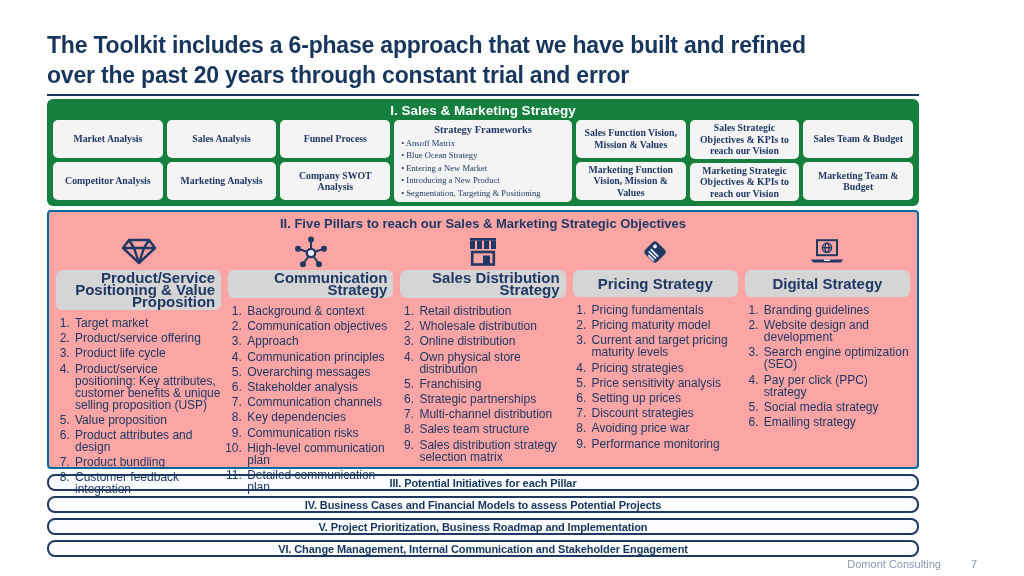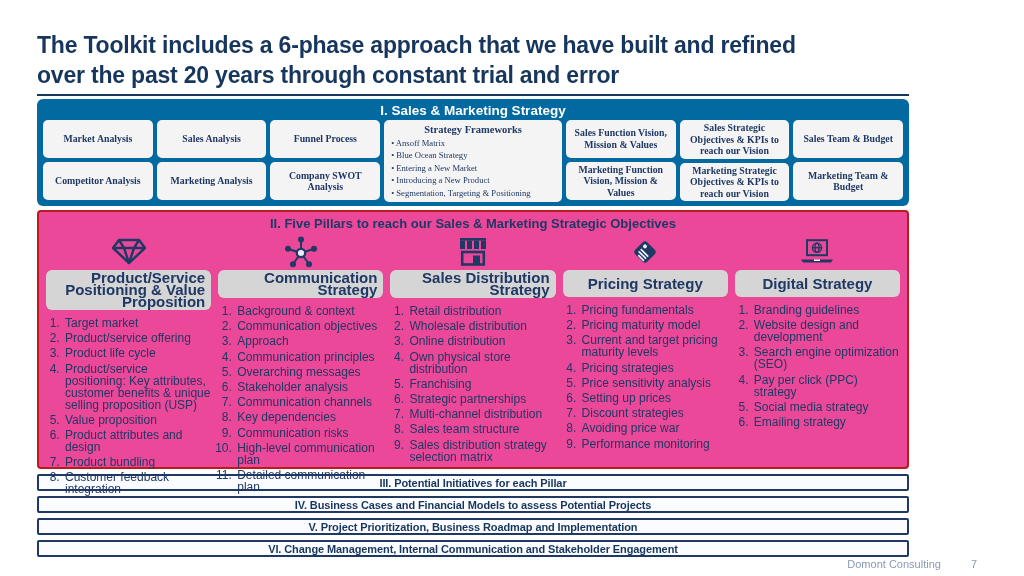--- a/index.html
+++ b/index.html
@@ -1,50 +1,50 @@
 <!DOCTYPE html>
 <html><head>
 <meta charset="utf-8">
 <style>
   * { box-sizing: border-box; }
   html,body { margin:0; padding:0; }
   body { width:1024px; height:576px; background:#ffffff; font-family:"Liberation Sans",sans-serif; }
   .slide { position:relative; width:1024px; height:576px; overflow:hidden; background:#ffffff; }
-  .inner { margin:0 37px; width:872px; }
+  .inner { margin:0 47px; width:872px; }
 
   .title { padding-top:30px; font-size:23px; font-weight:bold; color:#17365D; line-height:30px; letter-spacing:-0.2px; }
 
   .rule { border-bottom:2.5px solid #17365D; margin-top:4px; }
 
   
-  .section1 { margin-top:3px; background:#0369a1; border-radius:6px; padding:3px 6px 6px; height:107px; }
+  .section1 { margin-top:3px; background:#15803d; border-radius:6px; padding:3px 6px 6px; height:107px; }
   .s1-title { text-align:center; color:#ffffff; font-weight:bold; font-size:13.5px; line-height:17px; }
   .s1-grid { display:flex; gap:4px; height:80px; margin-top:1px; }
   .s1-col { flex:1; display:flex; flex-direction:column; gap:4px; min-width:0; }
   .s1-col-wide { flex:1.62; }
   .s1-box { flex:1; background:#F4F4F4; border-radius:5px; display:flex; align-items:center; justify-content:center;
             text-align:center; color:#1F3864; font-weight:bold; font-size:9.8px; line-height:11.5px; padding:2px 3px;font-family:Liberation Serif, serif; }
   .s1-frameworks { flex-direction:column; justify-content:flex-start; align-items:stretch; text-align:left; padding:3px 7px; }
   .s1-fw-title { text-align:center; font-size:10.5px; line-height:13px; }
   .s1-fw-list { margin:1px 0 0; padding:0; list-style:none; font-size:8.6px; line-height:12.4px; font-weight:normal; }
   .s1-fw-list li::before { content:"• "; }
 
   
-  .section2 { margin-top:4px; background:#ec4899; border:2px solid #b91c1c; border-radius:4px; padding:3px 7px 4px; height:259px; }
+  .section2 { margin-top:4px; background:#fca5a5; border:2px solid #0369a1; border-radius:4px; padding:3px 7px 4px; height:259px; }
   .s2-title { text-align:center; color:#1F3864; font-weight:bold; font-size:13px; line-height:17px; }
   .pillars { display:flex; gap:7px; margin-top:1px; }
   .pillar { flex:1; min-width:0; }
   .pillar-icon { height:37px; display:flex; align-items:center; justify-content:center; }
   .pillar-header { background:#D5D5D5; border-radius:6px; min-height:27px; display:flex; align-items:center; justify-content:center;
                    text-align:right; color:#1F3864; font-weight:bold; font-size:15px; line-height:12px; padding:2px 6px; }
   .pillar-list { margin:7px 0 0; padding-left:17px; color:#1F3864; font-size:12px; line-height:12px; }
   .pillar-list li { margin-bottom:3.2px; padding-left:2px; }
 
   
-  .bar { margin-top:5px; height:17px; background:#FBFCFF; border:2px solid #1F3864; border-radius:2px;
+  .bar { margin-top:5px; height:17px; background:#FBFCFF; border:2px solid #1F3864; border-radius:8px;
          display:flex; align-items:center; justify-content:center; color:#17365D; font-weight:bold; font-size:11px; letter-spacing:-0.1px; }
 
   .footer { position:absolute; right:47px; bottom:6px; display:flex; gap:30px; color:#8B99B5; font-size:11px; }
 
   svg { display:block; }
 </style>
 </head>
 <body>
 
 <div class="slide">

